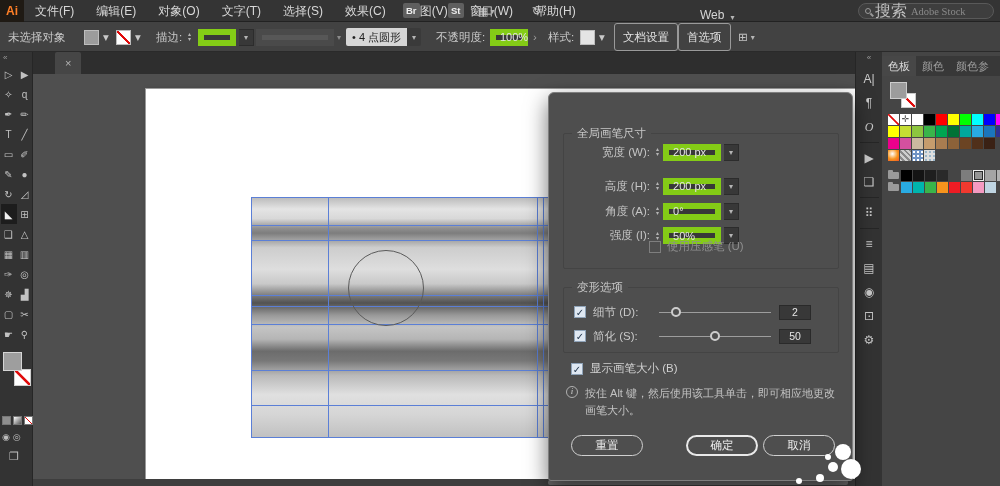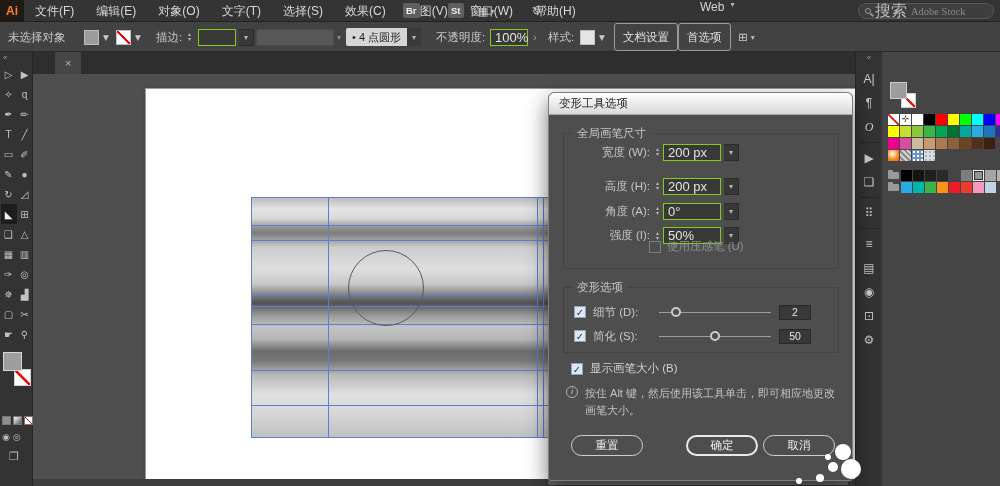--- a/index.html
+++ b/index.html
@@ -11,35 +11,35 @@
   #menubar{position:absolute;left:0;top:0;width:1000px;height:22px;background:#343434;
            border-bottom:1px solid #222;display:flex;align-items:center;z-index:20;}
   #ai-logo{width:24px;height:22px;background:#1f1a14;color:#ff7f27;font-weight:bold;
            font-size:12px;display:flex;align-items:center;justify-content:center;}
   #menu-items{display:flex;align-items:center;height:22px;}
   .menu-item{padding:0 11px;font-size:12px;color:#d8d8d8;line-height:22px;cursor:default;}
   .mb-badge{position:absolute;top:3px;height:15px;padding:0 3px;background:#5f5f5f;border-radius:2px;
             color:#efefef;font-size:9.5px;line-height:15px;font-weight:bold;}
   .mb-icon{position:absolute;top:0;height:22px;display:flex;align-items:center;color:#c9c9c9;font-size:11px;gap:2px;}
   .chev{font-size:8px;color:#b5b5b5;}
-  #workspace-switcher{position:absolute;left:700px;top:0;height:22px;display:flex;align-items:flex-start;gap:6px;color:#d5d5d5;}
+  #workspace-switcher{position:absolute;left:700px;top:0;height:22px;display:flex;align-items:flex-end;gap:6px;color:#d5d5d5;}
   #stock-search{position:absolute;left:858px;top:3px;width:136px;height:16px;background:#3e3e3e;
                 border:1px solid #595959;border-radius:9px;display:flex;align-items:center;padding:0 6px;gap:4px;}
   .mag{width:6px;height:6px;border:1.5px solid #9a9a9a;border-radius:50%;position:relative;flex:0 0 auto;}
   .mag::after{content:"";position:absolute;width:4px;height:1.5px;background:#9a9a9a;right:-4px;bottom:-2px;transform:rotate(45deg);}
   #stock-search .s1{color:#bdbdbd;font-size:16px;}
   #stock-search .s2{color:#8a8a8a;font-size:10.5px;font-family:Liberation Serif, serif;}
 
   
   #controlbar{position:absolute;left:0;top:22px;width:1000px;height:30px;background:#424242;
               border-bottom:1px solid #2a2a2a;z-index:19;}
   #controlbar .cb{position:absolute;top:0;height:30px;display:flex;align-items:center;font-size:11.5px;color:#c9c9c9;}
   .swatch{width:15px;height:15px;border:1px solid #bdbdbd;background:#9c9c9c;}
   .none-sw{background:linear-gradient(to top right,#fff 44%,#e00b0b 46%,#e00b0b 54%,#fff 56%);}
-  .fielddark{background:#383838;border:1px solid #84cc16;color:#e3e3e3;height:17px;display:flex;align-items:center;padding:0 4px;font-size:13px;}
+  .fielddark{background:#383838;border:6px solid #84cc16;color:#e3e3e3;height:17px;display:flex;align-items:center;padding:0 4px;font-size:11px;}
   .stepper{display:flex;flex-direction:column;line-height:5px;font-size:6px;color:#b5b5b5;}
   .cbtn{height:19px;border:1px solid #9a9a9a;border-radius:3px;padding:13px 8px;display:flex;align-items:center;
         color:#e0e0e0;font-size:11.5px;background:transparent;}
   #brush-preset{background:#d6d6d6;color:#1e1e1e;height:18px;display:flex;align-items:center;padding:0 6px;font-size:11px;border-radius:2px 0 0 2px;}
   #brush-preset-chev{background:#3a3a3a;height:18px;width:14px;display:flex;align-items:center;justify-content:center;border-radius:0 2px 2px 0;}
 
   
   #tabbar{position:absolute;left:33px;top:52px;width:822px;height:22px;background:#2e2e2e;z-index:5;}
   #doc-tab{position:absolute;left:22px;top:0;height:22px;background:#464646;display:flex;align-items:center;
            gap:8px;padding:0 10px;color:#cfcfcf;font-size:11px;border-radius:2px 2px 0 0;}
@@ -353,23 +353,20 @@
         <div class="guide-v" style="left: 504px; top: 123px; height: 241px; background: rgb(91, 127, 214);"></div>
         <div class="guide-v" style="left: 510px; top: 123px; height: 241px; background: rgb(91, 127, 214);"></div>
       </div>
     <div id="brush-cursor" style="left: 315px; top: 176px; width: 76px; height: 76px;"></div>
     <div id="hscroll">
         <div class="thumb"></div>
       </div>
   </div>
 
   <div id="dialog">
-    <div id="dlg-title">
-      <span>变形工具选项</span>
-    </div>
 
     <div class="groupbox" style="top:40px;height:136px">
       <span class="legend">全局画笔尺寸</span>
       <div id="dlg-fields">
           <div class="drow" style="top: 8px;">
             <span class="dlabel">宽度 (W):</span>
             <span class="stepper">
               <span>▴</span>
               <span>▾</span>
             </span>
@@ -467,20 +464,26 @@
       <div class="dock-icon">⠿</div>
       <div class="dock-div"></div>
       <div class="dock-icon">≡</div>
       <div class="dock-icon">▤</div>
       <div class="dock-icon">◉</div>
       <div class="dock-icon">⊡</div>
       <div class="dock-icon">⚙</div>
     </div>
 
   <div id="panelcol">
+    <div id="sw-tabs">
+        <span class="sw-tab active">色板</span>
+        <span class="sw-tab">颜色</span>
+        <span class="sw-tab">颜色参</span>
+        <span class="sw-tab">对</span>
+      </div>
     <div id="sw-proxy">
       <div class="stroke"></div>
       <div class="fill"></div>
     </div>
     <div id="sw-grid">
         <div class="sw-row">
           <span class="sw none"></span>
           <span class="sw reg">✛</span>
           <span class="sw" style="background: rgb(255, 255, 255);"></span>
           <span class="sw" style="background: rgb(0, 0, 0);"></span>

